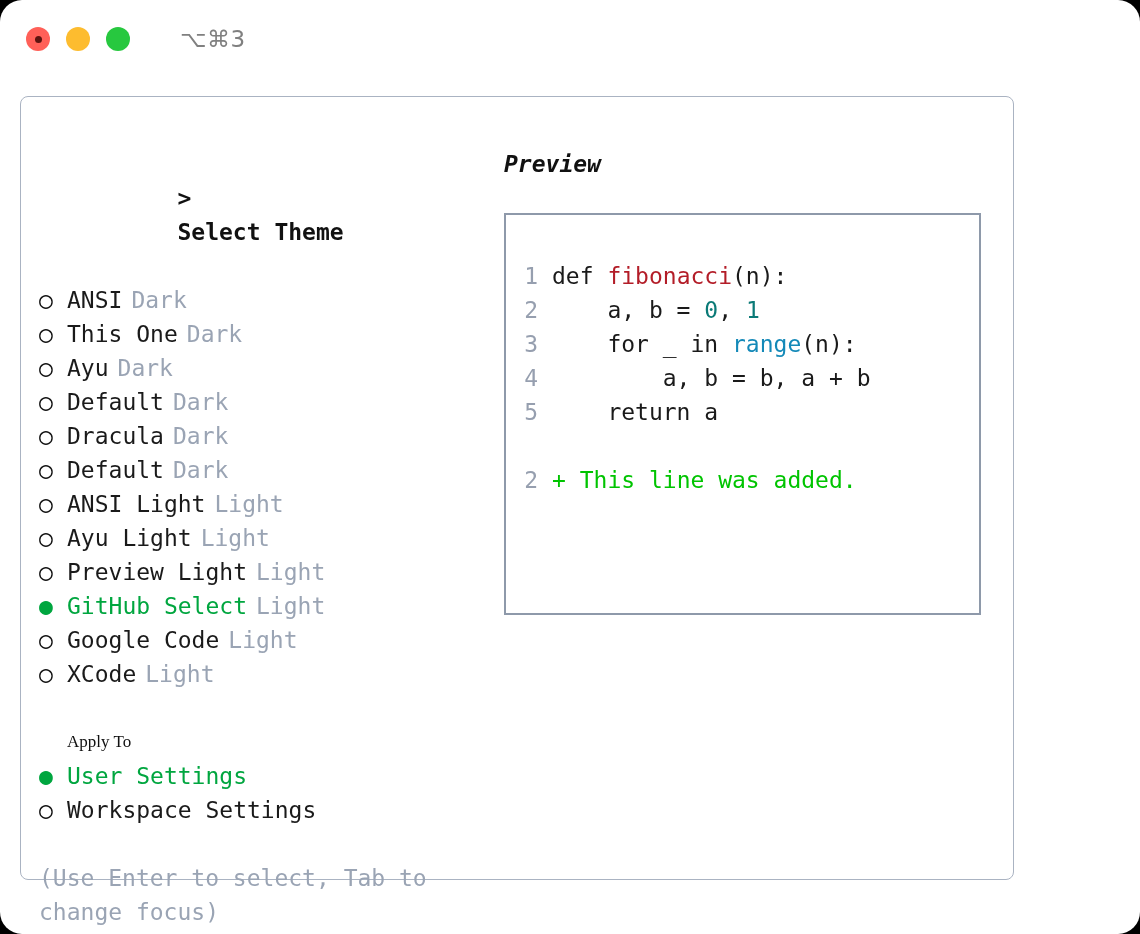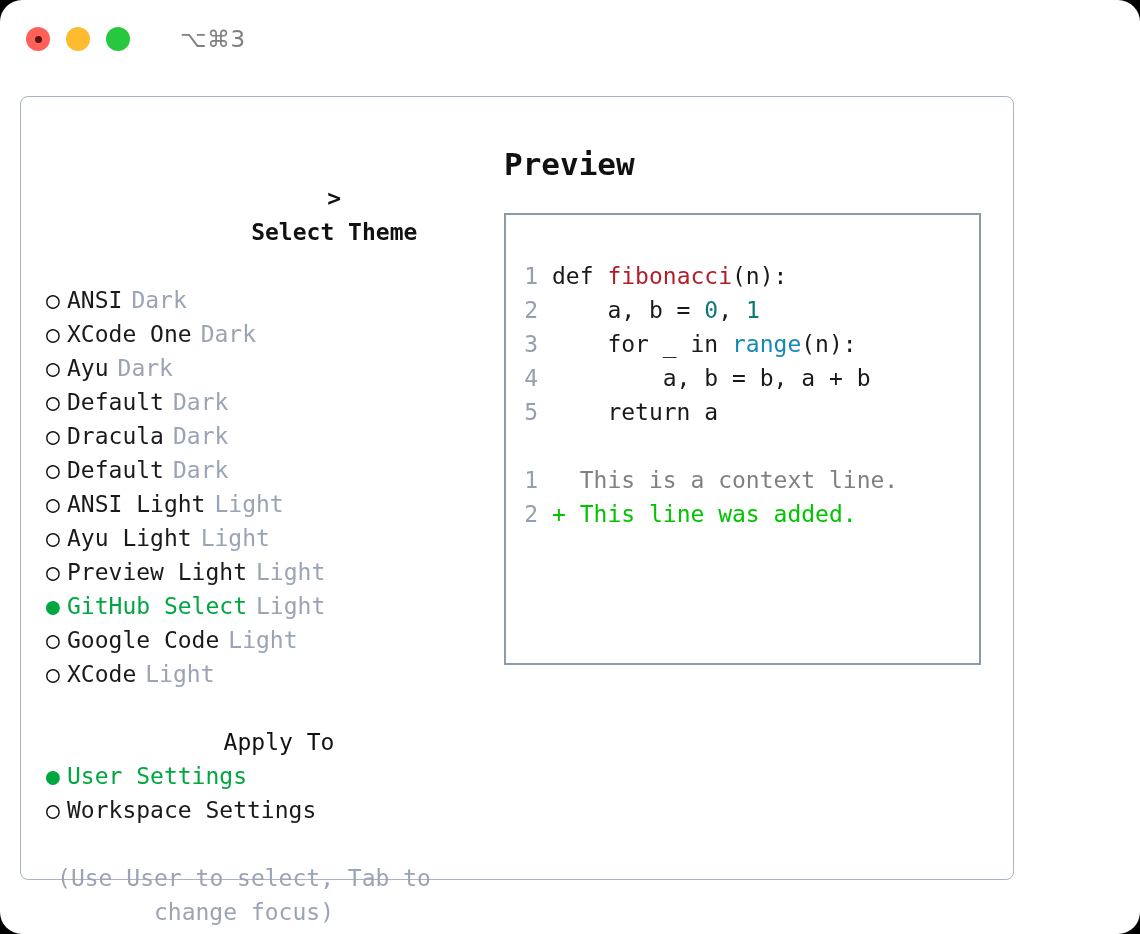--- a/index.html
+++ b/index.html
@@ -87,21 +87,20 @@
     left: 0; top: 0;
     width: 100%;
     height: 100%;
     display: flex;
   }
 
   .col-left {
     width: 470px;
     padding: 50px 0 0 18px;
     box-sizing: border-box;
-    text-align: center;
   }
   .col-right {
     flex: 1;
     padding: 50px 0 0 10px;
     box-sizing: border-box;
   }
 
   
   .section-title {
     font-size: 23px;
@@ -133,51 +132,53 @@
     top: 0;
   }
   .opt-name { color: #1a1a1a; }
   .opt-name.sel { color: #00a63f; }
   .opt-mode {
     color: #9aa4b4;
     margin-left: 9px;
   }
 
   .group-head {
-    font-size: 23px;
+    font-size: 17px;
     color: #111111;
     line-height: 34px;
     padding-left: 28px;
     white-space: pre;
+    font-family: Liberation Serif, serif;
   }
   .spacer-row { height: 34px; }
 
   .hint {
     margin-top: 34px;
     font-size: 23px;
     line-height: 34px;
     color: #9aa4b4;
     width: 410px;
   }
 
   
   .preview-label {
-    font-size: 31px;
+    font-size: 23px;
     font-weight: bold;
     color: #111111;
     line-height: 34px;
     margin-left: 3px;
     white-space: pre;
+    font-style: italic;
   }
 
   .preview-box {
     margin-top: 32px;
     margin-left: 3px;
     width: 477px;
-    height: 452px;
+    height: 402px;
     border: 2px solid #8e99aa;
     box-sizing: border-box;
     background: #ffffff;
     padding: 44px 0 0 18px;
   }
 
   .code-line {
     font-size: 23px;
     line-height: 34px;
     white-space: pre;
@@ -218,21 +219,21 @@
 
       <div class="col-left">
 
         <div class="section-title">
           <span class="caret">&gt;</span>
           <span>Select Theme</span>
         </div>
 
         <div id="theme-list">
             <div class="opt-row"><span class="bullet">○</span><span class="opt-name">ANSI</span><span class="opt-mode">Dark</span></div>
-            <div class="opt-row"><span class="bullet">○</span><span class="opt-name">XCode One</span><span class="opt-mode">Dark</span></div>
+            <div class="opt-row"><span class="bullet">○</span><span class="opt-name">This One</span><span class="opt-mode">Dark</span></div>
             <div class="opt-row"><span class="bullet">○</span><span class="opt-name">Ayu</span><span class="opt-mode">Dark</span></div>
             <div class="opt-row"><span class="bullet">○</span><span class="opt-name">Default</span><span class="opt-mode">Dark</span></div>
             <div class="opt-row"><span class="bullet">○</span><span class="opt-name">Dracula</span><span class="opt-mode">Dark</span></div>
             <div class="opt-row"><span class="bullet">○</span><span class="opt-name">Default</span><span class="opt-mode">Dark</span></div>
             <div class="opt-row"><span class="bullet">○</span><span class="opt-name">ANSI Light</span><span class="opt-mode">Light</span></div>
             <div class="opt-row"><span class="bullet">○</span><span class="opt-name">Ayu Light</span><span class="opt-mode">Light</span></div>
             <div class="opt-row"><span class="bullet">○</span><span class="opt-name">Preview Light</span><span class="opt-mode">Light</span></div>
             <div class="opt-row"><span class="bullet bullet-dot" style="color: rgb(0, 166, 63);">●</span><span class="opt-name sel">GitHub Select</span><span class="opt-mode">Light</span></div>
             <div class="opt-row"><span class="bullet">○</span><span class="opt-name">Google Code</span><span class="opt-mode">Light</span></div>
             <div class="opt-row"><span class="bullet">○</span><span class="opt-name">XCode</span><span class="opt-mode">Light</span></div>
@@ -240,37 +241,36 @@
 
         <div class="spacer-row"></div>
 
         <div class="group-head">Apply To</div>
 
         <div id="apply-list">
             <div class="opt-row"><span class="bullet" style="color: rgb(0, 166, 63);">●</span><span class="opt-name sel">User Settings</span></div>
             <div class="opt-row"><span class="bullet">○</span><span class="opt-name">Workspace Settings</span></div>
           </div>
 
-        <div class="hint">(Use User to select, Tab to change focus)</div>
+        <div class="hint">(Use Enter to select, Tab to change focus)</div>
       </div>
 
       <div class="col-right">
         <div class="preview-label">Preview</div>
 
         <div class="preview-box">
           <div id="code-block">
               <div class="code-line"><span class="ln">1</span><span>def </span><span class="tok-fn">fibonacci</span><span>(n):</span></div>
               <div class="code-line"><span class="ln">2</span><span>    a, b = </span><span class="tok-num">0</span><span>, </span><span class="tok-num">1</span></div>
               <div class="code-line"><span class="ln">3</span><span>    for _ in </span><span class="tok-call">range</span><span>(n):</span></div>
               <div class="code-line"><span class="ln">4</span><span>        a, b = b, a + b</span></div>
               <div class="code-line"><span class="ln">5</span><span>    return a</span></div>
             </div>
           <div class="gap-line"></div>
           <div id="diff-block">
-              <div class="code-line"><span class="ln">1</span><span class="diff-ctx"> </span><span class="diff-ctx"> This is a context line.</span></div>
               <div class="code-line"><span class="ln">2</span><span class="diff-add">+</span><span class="diff-add"> This line was added.</span></div>
             </div>
         </div>
       </div>
 
     </div>
   </div>
 </div>
 
 </body></html>

